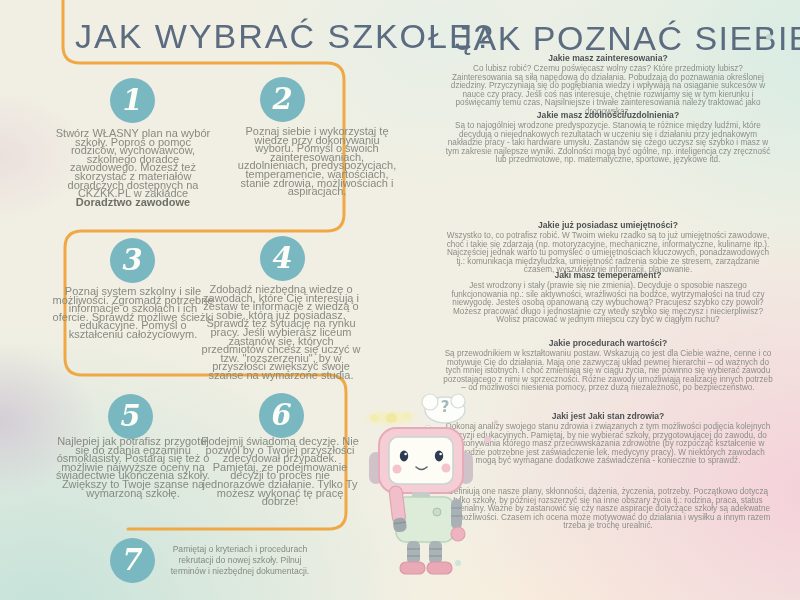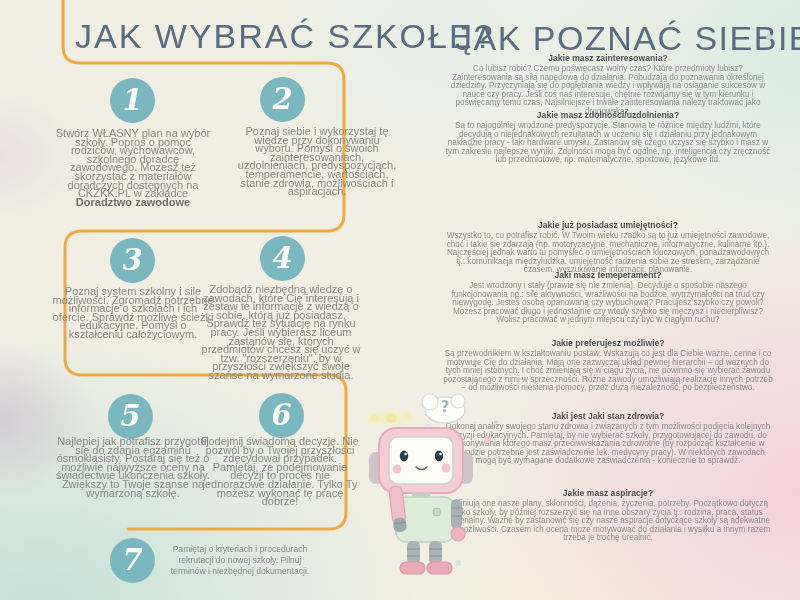--- a/index.html
+++ b/index.html
@@ -104,29 +104,28 @@
   </div>
   <div class="section s3">
     <h3>Jakie już posiadasz umiejętności?</h3>
     <p>Wszystko to, co potrafisz robić. W Twoim wieku rzadko są to już umiejętności zawodowe, choć i takie się zdarzają (np. motoryzacyjne, mechaniczne, informatyczne, kulinarne itp.). Najczęściej jednak warto tu pomyśleć o umiejętnościach kluczowych, ponadzawodowych tj.: komunikacja międzyludzka, umiejętność radzenia sobie ze stresem, zarządzanie czasem, wyszukiwanie informacji, planowanie.</p>
   </div>
   <div class="section s4">
     <h3>Jaki masz temeperament?</h3>
     <p>Jest wrodzony i stały (prawie się nie zmienia). Decyduje o sposobie naszego funkcjonowania np.: sile aktywności, wrażliwości na bodźce, wytrzymałości na trud czy niewygodę. Jesteś osobą opanowaną czy wybuchową? Pracujesz szybko czy powoli? Możesz pracować długo i jednostajnie czy wtedy szybko się męczysz i niecierpliwisz? Wolisz pracować w jednym miejscu czy być w ciągłym ruchu?</p>
   </div>
   <div class="section s5">
-    <h3>Jakie preferujesz możliwie?</h3>
+    <h3>Jakie procedurach wartości?</h3>
     <p>Są przewodnikiem w kształtowaniu postaw. Wskazują co jest dla Ciebie ważne, cenne i co motywuje Cię do działania. Mają one zazwyczaj układ pewnej hierarchii – od ważnych do tych mniej istotnych.  I choć zmieniają się w ciągu życia, nie powinno się wybierać zawodu pozostającego z nimi w sprzeczności. Różne zawody umożliwiają realizację innych potrzeb – od możliwości niesienia pomocy, przez dużą niezależność, po bezpieczeństwo.</p>
   </div>
   <div class="section s6">
     <h3>Jaki jest Jaki stan zdrowia?</h3>
     <p>Dokonaj analizy swojego stanu zdrowia i związanych z tym możliwości podjęcia kolejnych decyzji edukacyjnych. Pamiętaj, by nie wybierać szkoły, przygotowującej do zawodu, do wykonywania którego masz przeciwwskazania zdrowotne (by rozpocząć kształcenie w zawodzie potrzebne jest zaświadczenie lek. medycyny pracy). W niektórych zawodach mogą być wymagane dodatkowe zaświadczenia  - koniecznie to sprawdź.</p>
   </div>
   <div class="section s7">
-    <h3>Jakie masz aspiracje?</h3>
     <p>Definiują one nasze plany, skłonności, dążenia, życzenia, potrzeby. Początkowo dotyczą tylko szkoły, by później rozszerzyć się na inne obszary życia tj.:  rodzina, praca, status materialny. Ważne by zastanowić się czy nasze aspiracje dotyczące szkoły są adekwatne do możliwości. Czasem ich ocena może motywować do działania i wysiłku a innym razem trzeba je trochę urealnić.</p>
   </div>
 
   <svg class="robot" viewBox="0 0 122 208">
 
     <g>
       <ellipse cx="79" cy="24" rx="20" ry="13" fill="#fdfdfa" stroke="#d3dcdc" stroke-width="1.5"></ellipse>
       <circle cx="64" cy="16" r="8" fill="#fdfdfa" stroke="#d3dcdc" stroke-width="1.2"></circle>
       <circle cx="92" cy="15" r="7" fill="#fdfdfa" stroke="#d3dcdc" stroke-width="1.2"></circle>
       <circle cx="62" cy="43" r="3.5" fill="#fdfdfa" stroke="#d3dcdc" stroke-width="1"></circle>

